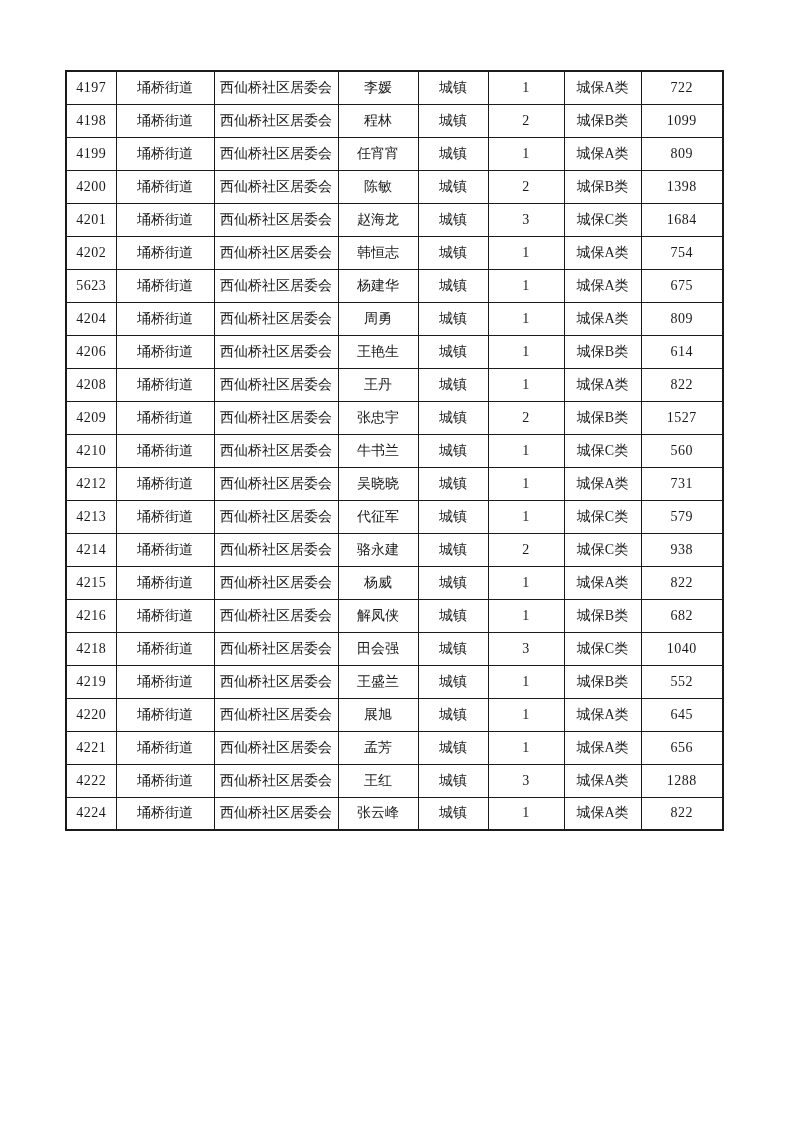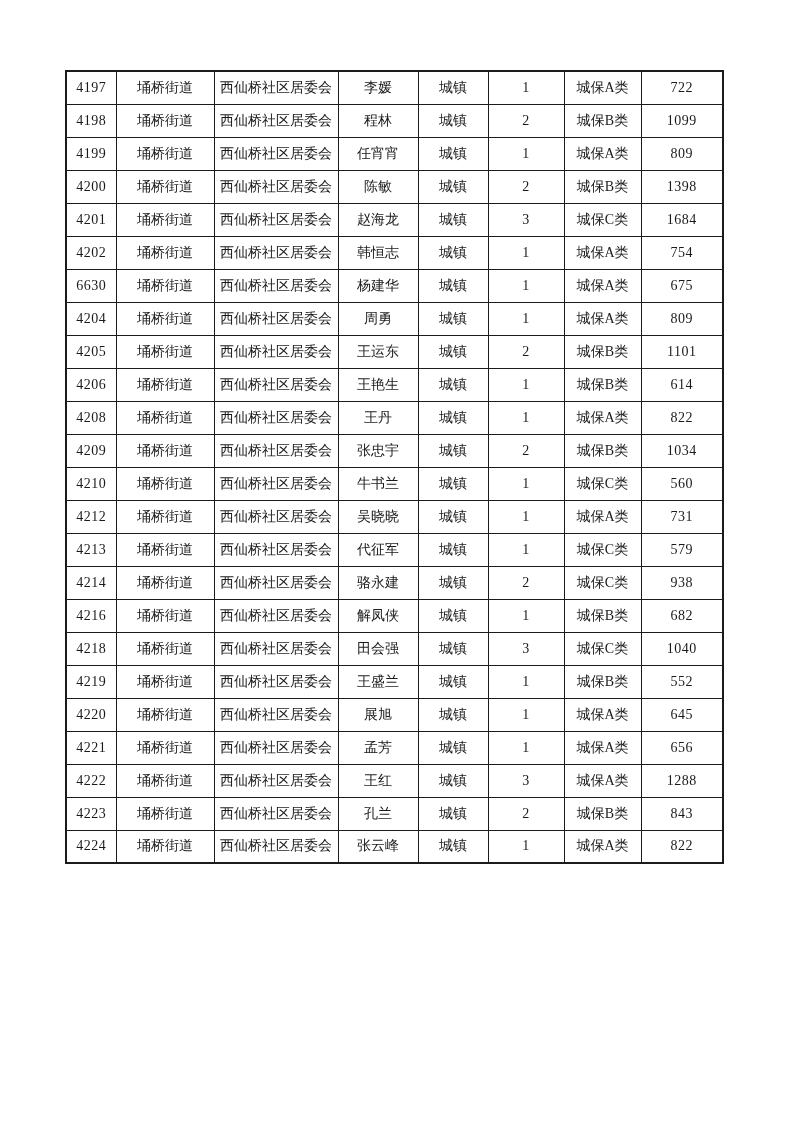--- a/index.html
+++ b/index.html
@@ -113,50 +113,40 @@
           <td class="col-id">4202</td>
           <td class="col-street">埇桥街道</td>
           <td class="col-community">西仙桥社区居委会</td>
           <td class="col-name">韩恒志</td>
           <td class="col-type">城镇</td>
           <td class="col-count">1</td>
           <td class="col-category">城保A类</td>
           <td class="col-amount">754</td>
         </tr>
         <tr>
-          <td class="col-id">6630</td>
+          <td class="col-id">5623</td>
           <td class="col-street">埇桥街道</td>
           <td class="col-community">西仙桥社区居委会</td>
           <td class="col-name">杨建华</td>
           <td class="col-type">城镇</td>
           <td class="col-count">1</td>
           <td class="col-category">城保A类</td>
           <td class="col-amount">675</td>
         </tr>
         <tr>
           <td class="col-id">4204</td>
           <td class="col-street">埇桥街道</td>
           <td class="col-community">西仙桥社区居委会</td>
           <td class="col-name">周勇</td>
           <td class="col-type">城镇</td>
           <td class="col-count">1</td>
           <td class="col-category">城保A类</td>
           <td class="col-amount">809</td>
         </tr>
         <tr>
-          <td class="col-id">4205</td>
-          <td class="col-street">埇桥街道</td>
-          <td class="col-community">西仙桥社区居委会</td>
-          <td class="col-name">王运东</td>
-          <td class="col-type">城镇</td>
-          <td class="col-count">2</td>
-          <td class="col-category">城保B类</td>
-          <td class="col-amount">1101</td>
-        </tr>
-        <tr>
           <td class="col-id">4206</td>
           <td class="col-street">埇桥街道</td>
           <td class="col-community">西仙桥社区居委会</td>
           <td class="col-name">王艳生</td>
           <td class="col-type">城镇</td>
           <td class="col-count">1</td>
           <td class="col-category">城保B类</td>
           <td class="col-amount">614</td>
         </tr>
         <tr>
@@ -170,21 +160,21 @@
           <td class="col-amount">822</td>
         </tr>
         <tr>
           <td class="col-id">4209</td>
           <td class="col-street">埇桥街道</td>
           <td class="col-community">西仙桥社区居委会</td>
           <td class="col-name">张忠宇</td>
           <td class="col-type">城镇</td>
           <td class="col-count">2</td>
           <td class="col-category">城保B类</td>
-          <td class="col-amount">1034</td>
+          <td class="col-amount">1527</td>
         </tr>
         <tr>
           <td class="col-id">4210</td>
           <td class="col-street">埇桥街道</td>
           <td class="col-community">西仙桥社区居委会</td>
           <td class="col-name">牛书兰</td>
           <td class="col-type">城镇</td>
           <td class="col-count">1</td>
           <td class="col-category">城保C类</td>
           <td class="col-amount">560</td>
@@ -213,20 +203,30 @@
           <td class="col-id">4214</td>
           <td class="col-street">埇桥街道</td>
           <td class="col-community">西仙桥社区居委会</td>
           <td class="col-name">骆永建</td>
           <td class="col-type">城镇</td>
           <td class="col-count">2</td>
           <td class="col-category">城保C类</td>
           <td class="col-amount">938</td>
         </tr>
         <tr>
+          <td class="col-id">4215</td>
+          <td class="col-street">埇桥街道</td>
+          <td class="col-community">西仙桥社区居委会</td>
+          <td class="col-name">杨威</td>
+          <td class="col-type">城镇</td>
+          <td class="col-count">1</td>
+          <td class="col-category">城保A类</td>
+          <td class="col-amount">822</td>
+        </tr>
+        <tr>
           <td class="col-id">4216</td>
           <td class="col-street">埇桥街道</td>
           <td class="col-community">西仙桥社区居委会</td>
           <td class="col-name">解凤侠</td>
           <td class="col-type">城镇</td>
           <td class="col-count">1</td>
           <td class="col-category">城保B类</td>
           <td class="col-amount">682</td>
         </tr>
         <tr>
@@ -271,30 +271,20 @@
         </tr>
         <tr>
           <td class="col-id">4222</td>
           <td class="col-street">埇桥街道</td>
           <td class="col-community">西仙桥社区居委会</td>
           <td class="col-name">王红</td>
           <td class="col-type">城镇</td>
           <td class="col-count">3</td>
           <td class="col-category">城保A类</td>
           <td class="col-amount">1288</td>
-        </tr>
-        <tr>
-          <td class="col-id">4223</td>
-          <td class="col-street">埇桥街道</td>
-          <td class="col-community">西仙桥社区居委会</td>
-          <td class="col-name">孔兰</td>
-          <td class="col-type">城镇</td>
-          <td class="col-count">2</td>
-          <td class="col-category">城保B类</td>
-          <td class="col-amount">843</td>
         </tr>
         <tr>
           <td class="col-id">4224</td>
           <td class="col-street">埇桥街道</td>
           <td class="col-community">西仙桥社区居委会</td>
           <td class="col-name">张云峰</td>
           <td class="col-type">城镇</td>
           <td class="col-count">1</td>
           <td class="col-category">城保A类</td>
           <td class="col-amount">822</td>

